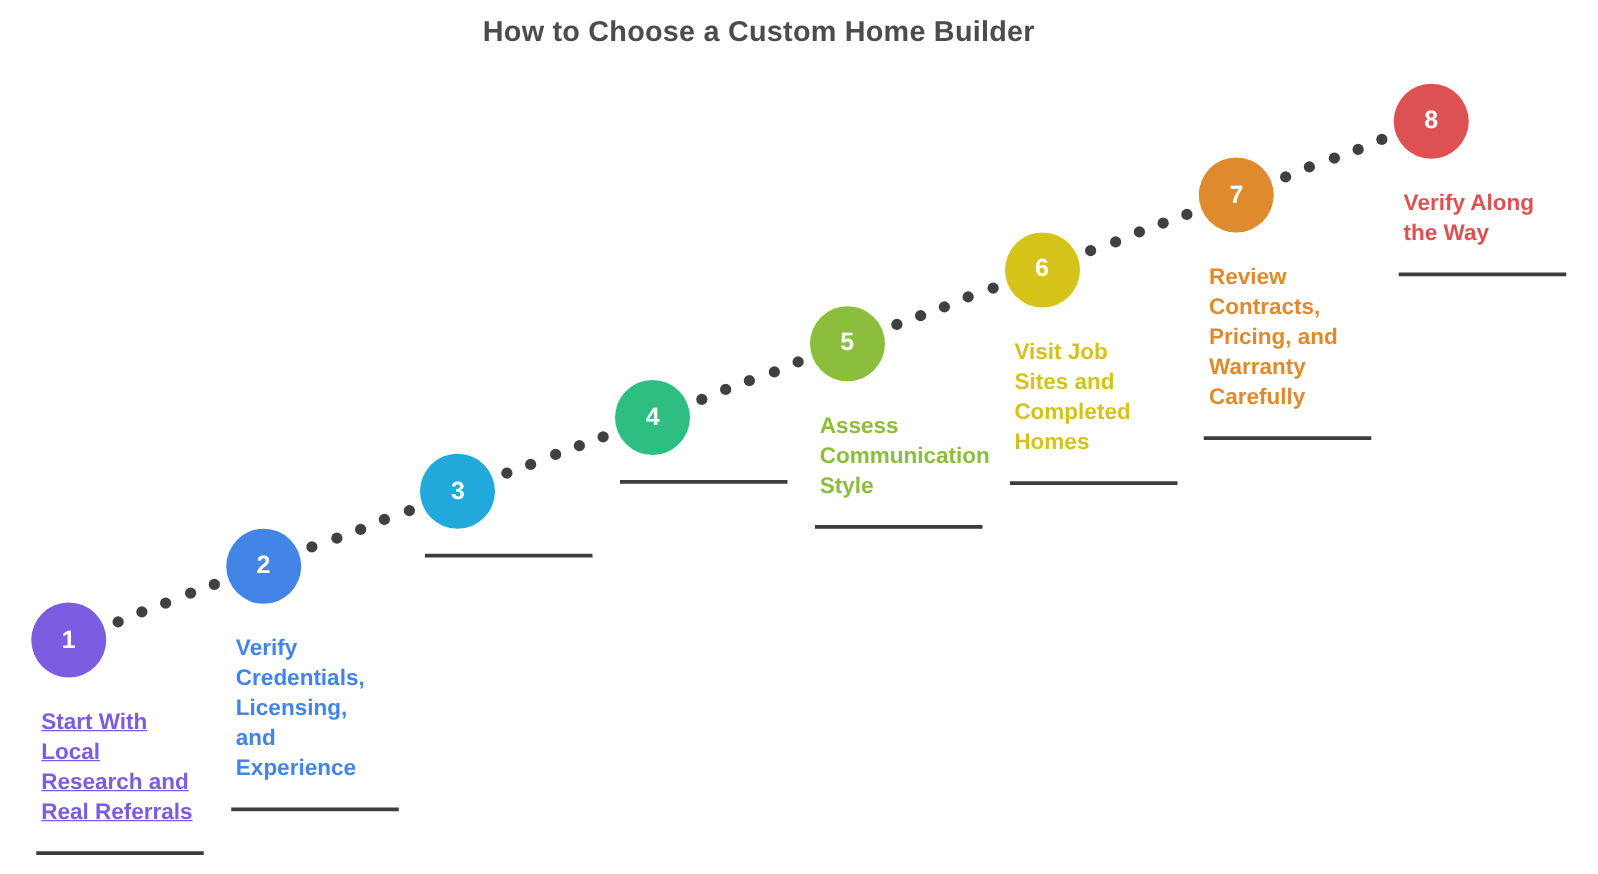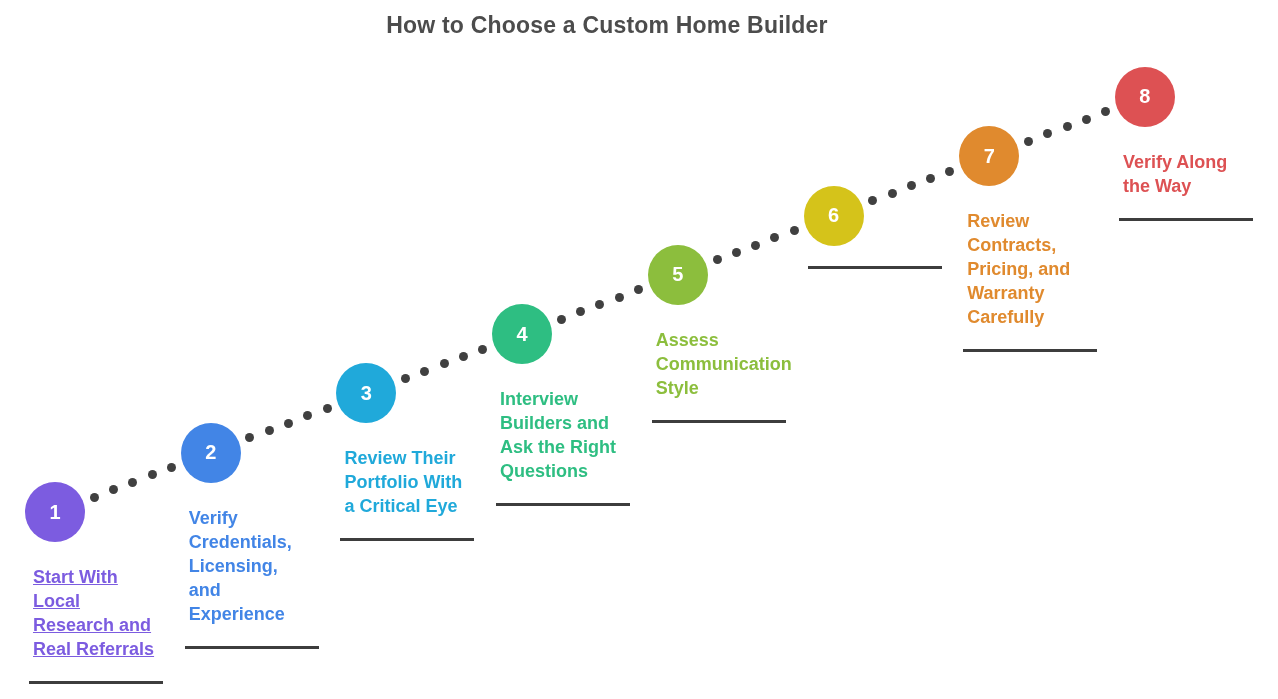--- a/index.html
+++ b/index.html
@@ -88,48 +88,45 @@
 Credentials,
 Licensing,
 and
 Experience</div>
     <div class="underline" style="background: rgb(61, 61, 61);"></div>
   </div>
       <div class="step" style="left: 336.4px; top: 363.4px;">
     <div class="circle" style="background: rgb(32, 169, 218);">
       <span class="num" style="color: rgb(255, 255, 255);">3</span>
     </div>
-    <div class="label" style="color: rgb(32, 169, 218);">Review Their
-Portfolio With
-a Critical Eye</div>
     <div class="underline" style="background: rgb(61, 61, 61);"></div>
   </div>
       <div class="step" style="left: 492.1px; top: 304.1px;">
     <div class="circle" style="background: rgb(46, 190, 130);">
       <span class="num" style="color: rgb(255, 255, 255);">4</span>
     </div>
-    <div class="label" style="color: rgb(46, 190, 130);">Interview
-Builders and
-Ask the Right
-Questions</div>
     <div class="underline" style="background: rgb(61, 61, 61);"></div>
   </div>
       <div class="step" style="left: 647.8px; top: 244.8px;">
     <div class="circle" style="background: rgb(140, 190, 61);">
       <span class="num" style="color: rgb(255, 255, 255);">5</span>
     </div>
     <div class="label" style="color: rgb(140, 190, 61);">Assess
 Communication
 Style</div>
     <div class="underline" style="background: rgb(61, 61, 61);"></div>
   </div>
       <div class="step" style="left: 803.5px; top: 185.5px;">
     <div class="circle" style="background: rgb(213, 195, 26);">
       <span class="num" style="color: rgb(255, 255, 255);">6</span>
     </div>
+    <div class="label" style="color: rgb(213, 195, 26);">Visit Job
+Sites and
+Completed
+Homes</div>
     <div class="underline" style="background: rgb(61, 61, 61);"></div>
   </div>
       <div class="step" style="left: 959.2px; top: 126.2px;">
     <div class="circle" style="background: rgb(224, 138, 46);">
       <span class="num" style="color: rgb(255, 255, 255);">7</span>
     </div>
     <div class="label" style="color: rgb(224, 138, 46);">Review
 Contracts,
 Pricing, and
 Warranty

